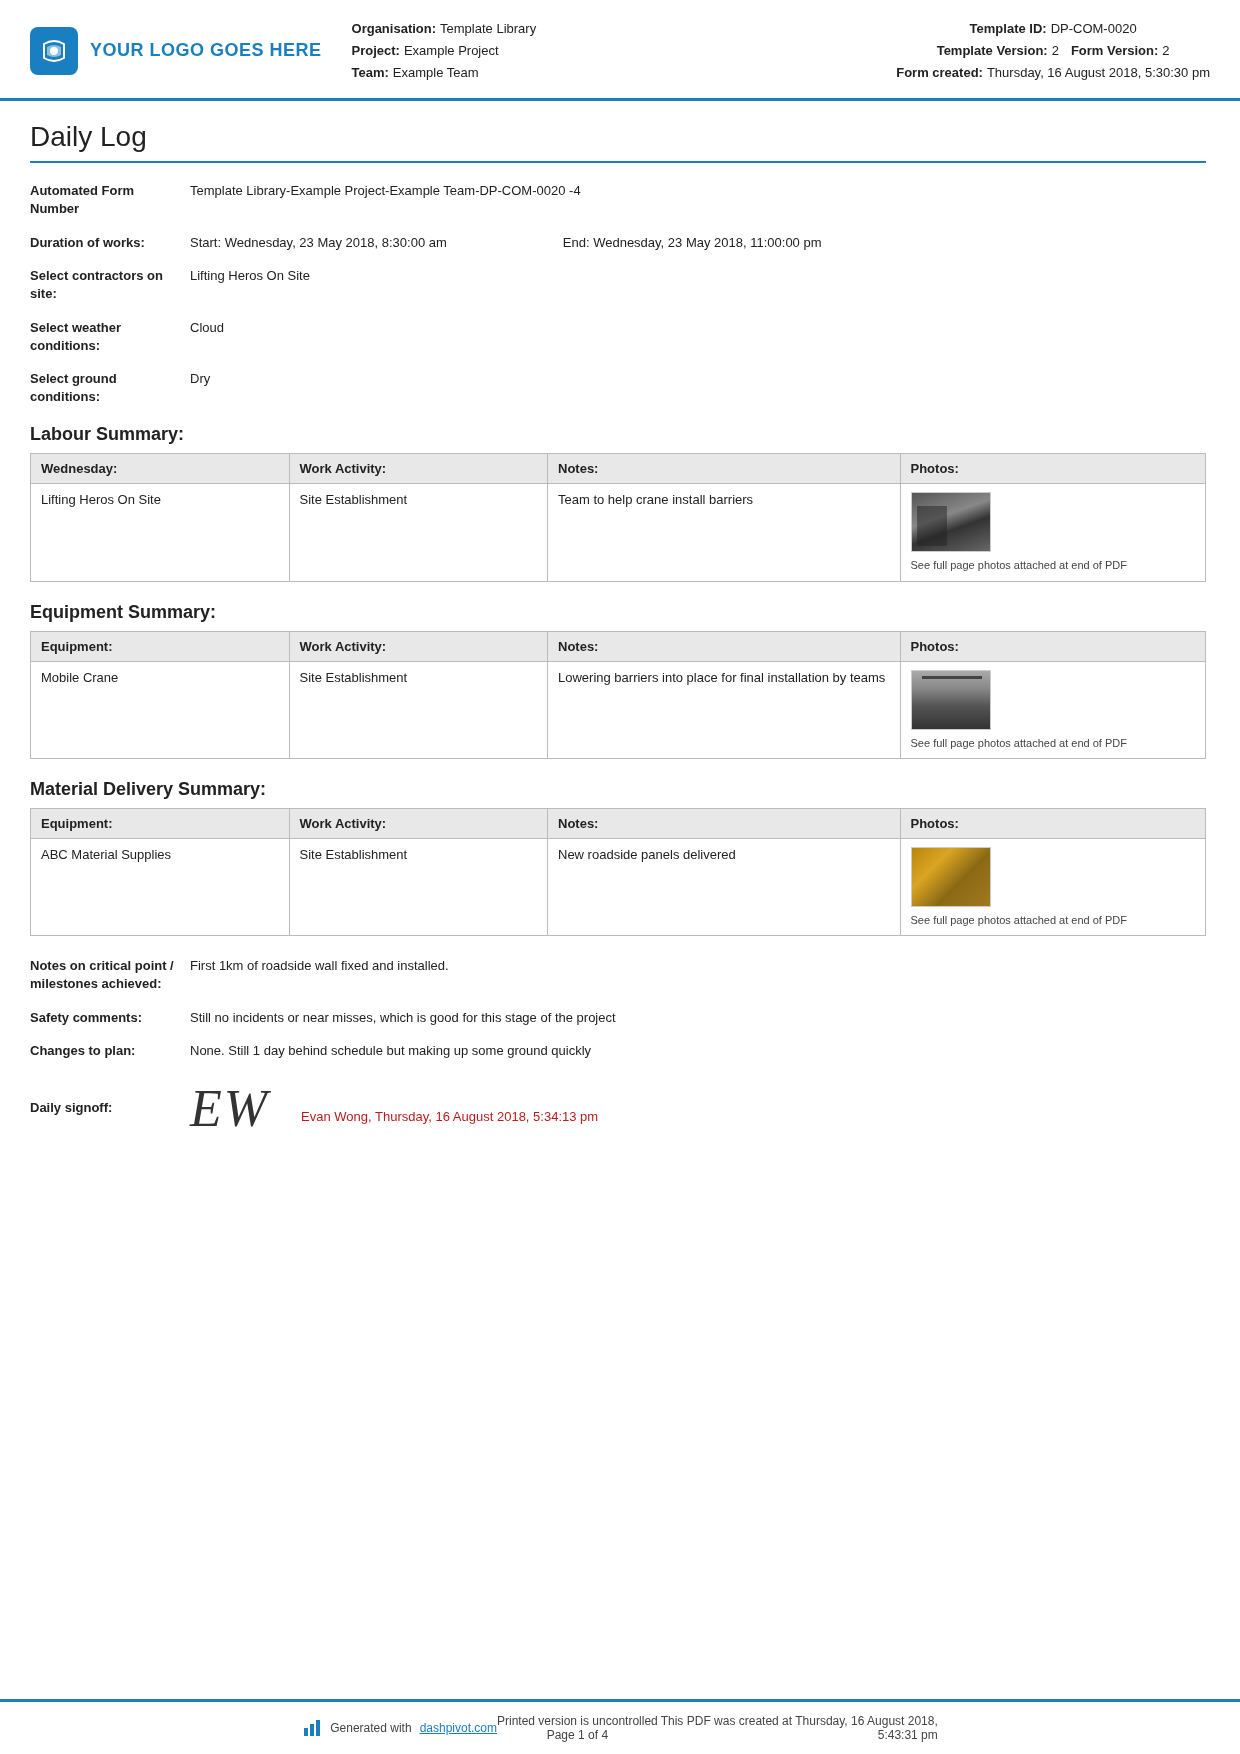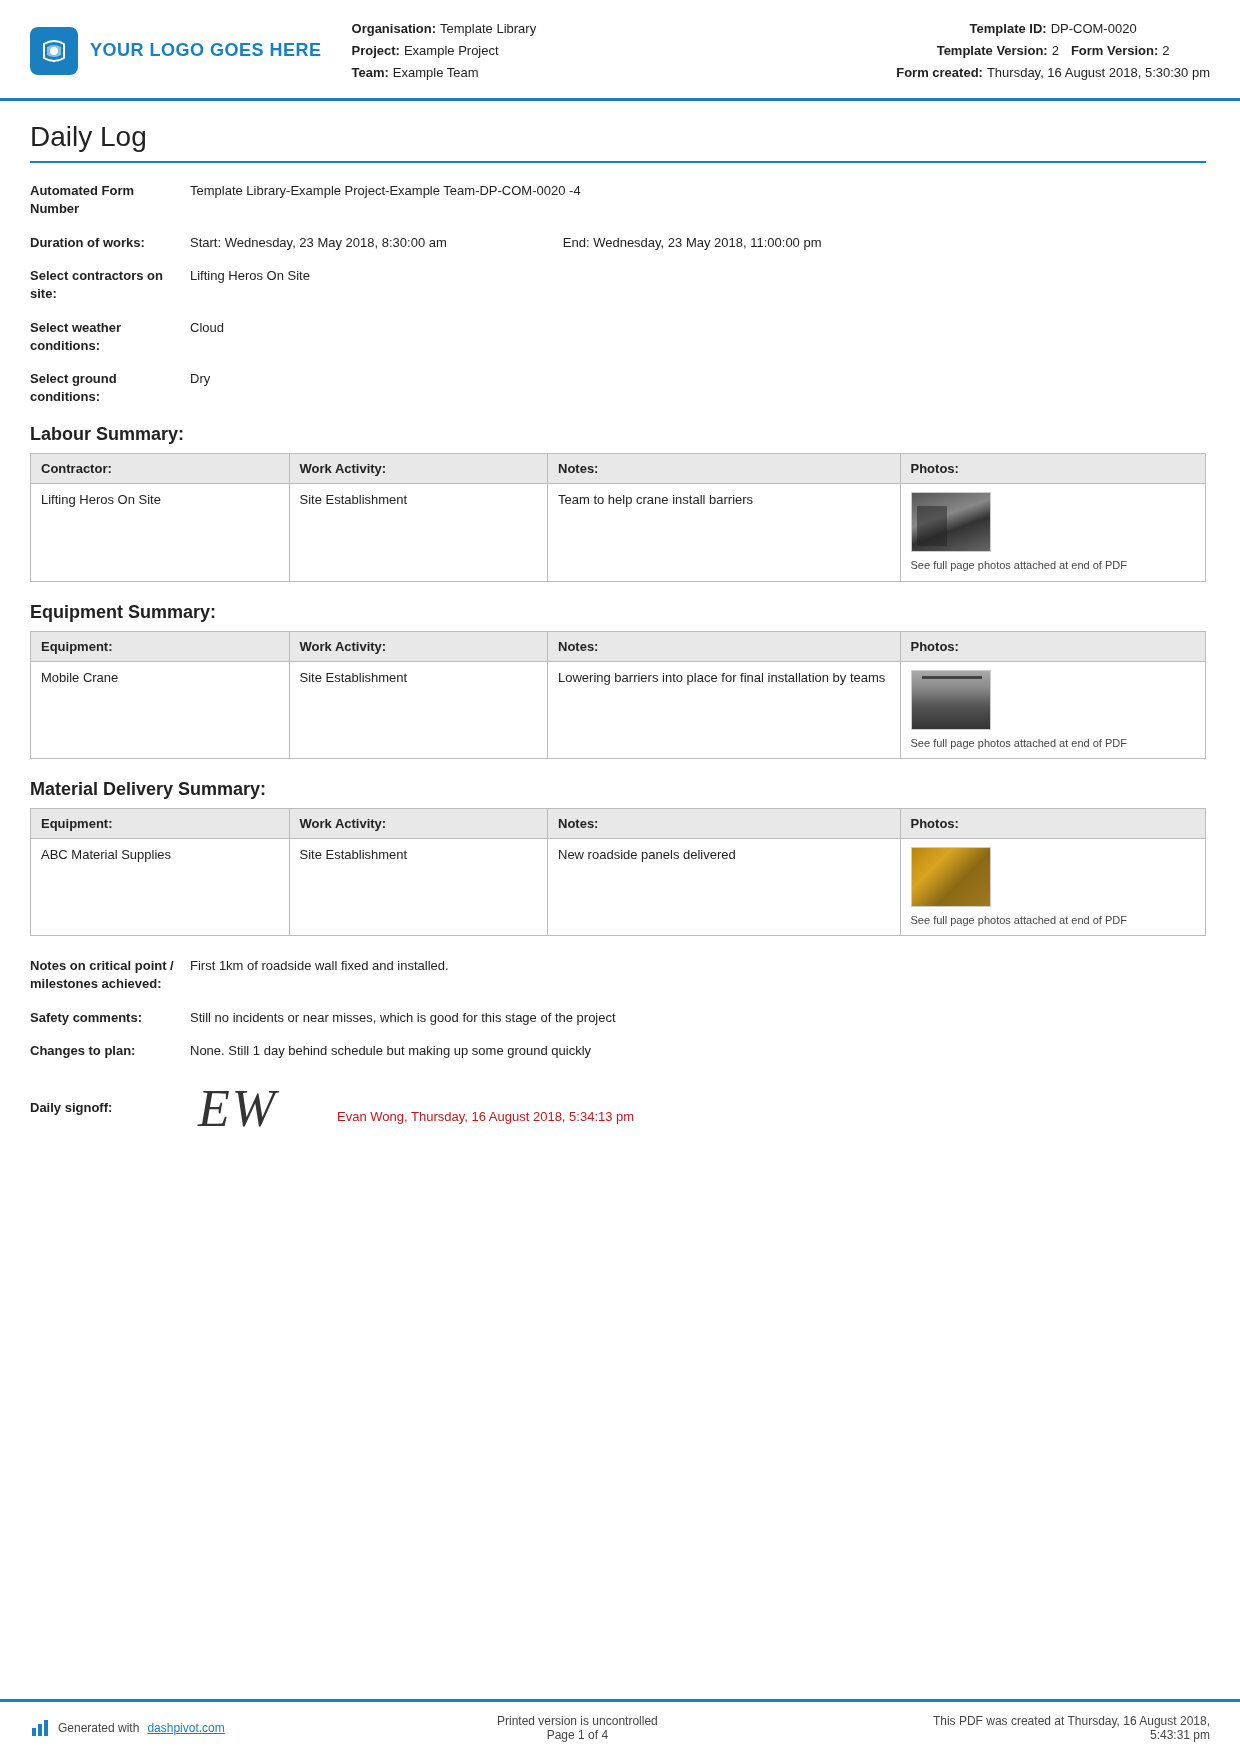--- a/index.html
+++ b/index.html
@@ -248,21 +248,21 @@
 
     
     .spacer { flex: 1; }
 
     
     .footer {
       border-top: 3px solid #1a7fc1;
       padding: 12px 30px;
       display: flex;
       align-items: center;
-      justify-content: space-between;
+      justify-content: center;
       font-size: 12px;
       color: #444;
       margin-top: auto;
     }
     .footer-left {
       display: flex;
       align-items: center;
       gap: 8px;
     }
     .footer-logo {
@@ -361,21 +361,21 @@
 
     <div class="field-row">
       <div class="field-label">Select ground conditions:</div>
       <div class="field-value">Dry</div>
     </div>
 
     <div class="section-heading">Labour Summary:</div>
     <table class="summary-table">
       <thead>
         <tr>
-          <th class="col-contractor">Contractor:</th>
+          <th class="col-contractor">Wednesday:</th>
           <th class="col-activity">Work Activity:</th>
           <th class="col-notes">Notes:</th>
           <th class="col-photos">Photos:</th>
         </tr>
       </thead>
       <tbody>
         <tr>
           <td>Lifting Heros On Site</td>
           <td>Site Establishment</td>
           <td>Team to help crane install barriers</td>
@@ -454,21 +454,21 @@
       <div class="field-row">
         <div class="field-label">Changes to plan:</div>
         <div class="field-value">None. Still 1 day behind schedule but making up some ground quickly</div>
       </div>
 
     </div>
 
     <div class="signoff-row">
       <div class="signoff-label">Daily signoff:</div>
       <div class="signoff-content">
-        <div style="display:flex; align-items:flex-start; gap: 60px; margin-left: 8px;">
+        <div style="display:flex; align-items:flex-start; gap: 32px;">
           <div class="signature-area">EW</div>
           <div class="signoff-name" style="padding-top: 30px;">Evan Wong, Thursday, 16 August 2018, 5:34:13 pm</div>
         </div>
       </div>
     </div>
 
   </div>
 
   <div class="spacer"></div>
 

